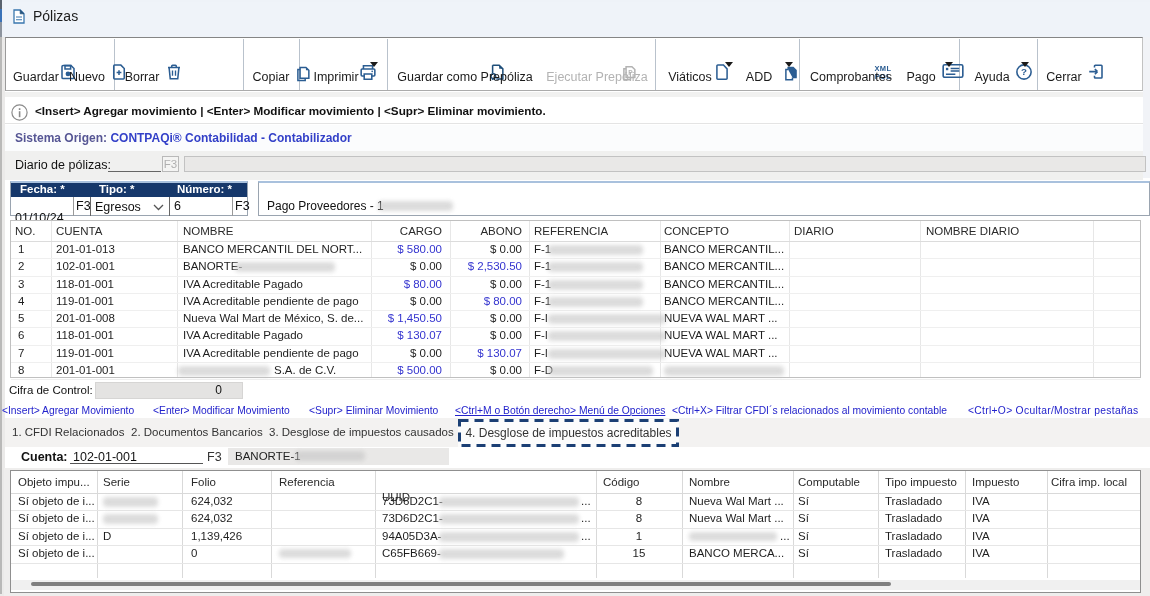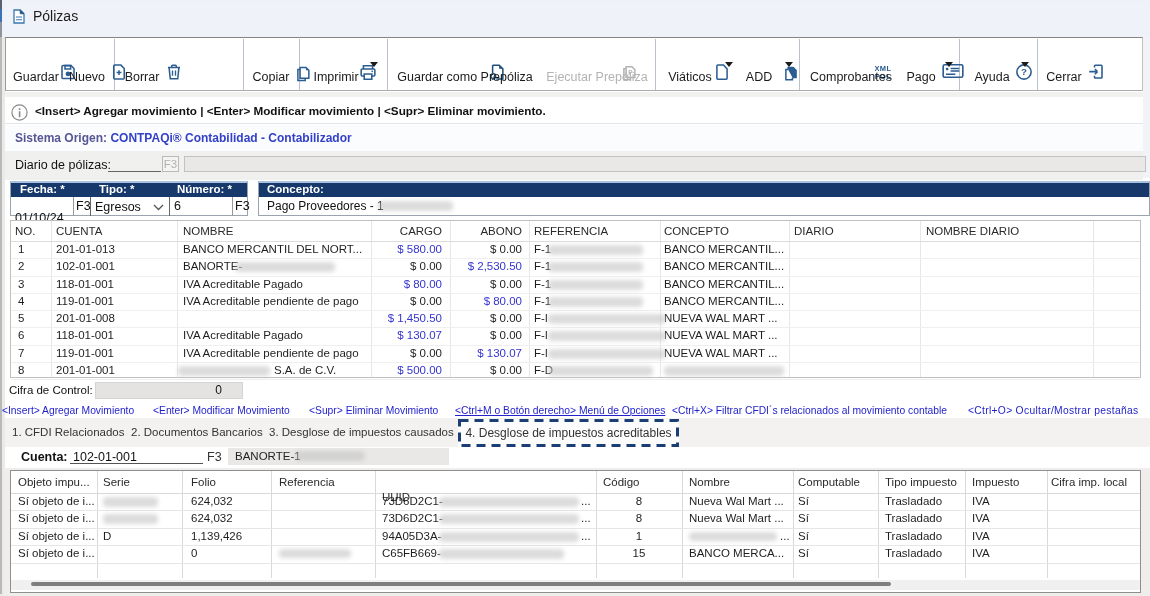--- a/index.html
+++ b/index.html
@@ -242,23 +242,20 @@
     <svg class="abs" style="left:142px;top:7px" width="11" height="7" viewBox="0 0 11 7">
         <path d="M1 1 L5.5 5.5 L10 1" fill="none" stroke="#555" stroke-width="1.3"></path>
       </svg>
     <span class="abs" style="left:158px;top:0;width:1px;height:19px;background:#666"></span>
     <span class="abs" style="left:163px;top:2px">6</span>
     <span class="abs" style="left:221px;top:0;width:1px;height:19px;background:#999"></span>
     <span class="abs" style="left:224px;top:2px">F3</span>
   </div>
 </div>
 <div class="abs" id="panel2">
-  <div class="abs navy" style="left:0;top:0;width:100%;height:14px;line-height:13px">
-      <span class="abs" style="left:8px">Concepto:</span>
-    </div>
   <div class="abs" style="left:8px;top:16px;font-size:12px;color:#111">Pago Proveedores - 1</div>
   <div class="blur" style="left:119px;top:18px;width:75px;height:10px"></div>
 </div>
 
 <div class="abs" id="mtable">
     <div class="vline" style="left: 40px;"></div>
     <div class="vline" style="left: 166px;"></div>
     <div class="vline" style="left: 360px;"></div>
     <div class="vline" style="left: 439px;"></div>
     <div class="vline" style="left: 518px;"></div>
@@ -307,20 +304,21 @@
     <div class="mc" style="top: 71.75px; left: 45px;">119-01-001</div>
     <div class="mc" style="top: 71.75px; left: 172px;">IVA Acreditable pendiente de pago</div>
     <div class="mc" style="top: 71.75px; right: 698px;">$ 0.00</div>
     <div class="mc amt" style="top: 71.75px; right: 618px;">$ 80.00</div>
     <div class="mc" style="top: 71.75px; left: 523px;">F-1</div>
     <div class="mc" style="top: 71.75px; left: 653px;">BANCO MERCANTIL...</div>
     <div class="hline" style="top: 89px;"></div>
     <div class="blur" style="left: 537px; top: 75.75px; width: 95px; height: 10px;"></div>
     <div class="mc" style="top: 89px; left: 7px;">5</div>
     <div class="mc" style="top: 89px; left: 45px;">201-01-008</div>
+    <div class="mc" style="top: 89px; left: 172px;">Nueva Wal Mart de México, S. de...</div>
     <div class="mc amt" style="top: 89px; right: 698px;">$ 1,450.50</div>
     <div class="mc" style="top: 89px; right: 618px;">$ 0.00</div>
     <div class="mc" style="top: 89px; left: 523px;">F-I</div>
     <div class="mc" style="top: 89px; left: 653px;">NUEVA WAL MART ...</div>
     <div class="hline" style="top: 106.25px;"></div>
     <div class="blur" style="left: 537px; top: 93px; width: 118px; height: 10px;"></div>
     <div class="mc" style="top: 106.25px; left: 7px;">6</div>
     <div class="mc" style="top: 106.25px; left: 45px;">118-01-001</div>
     <div class="mc" style="top: 106.25px; left: 172px;">IVA Acreditable Pagado</div>
     <div class="mc amt" style="top: 106.25px; right: 698px;">$ 130.07</div>

